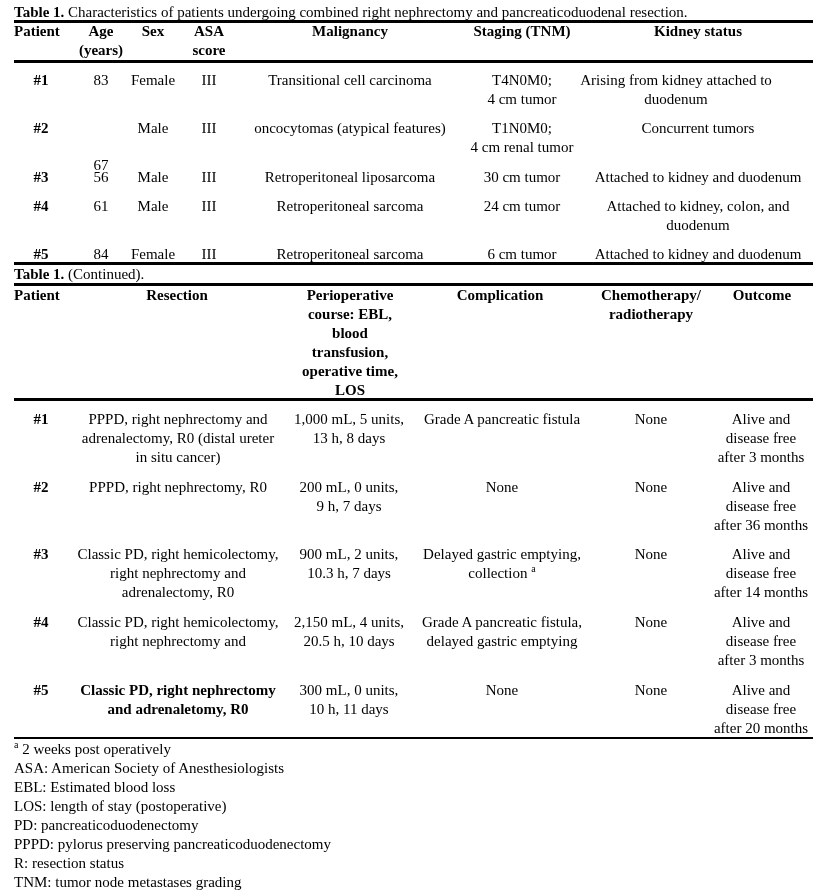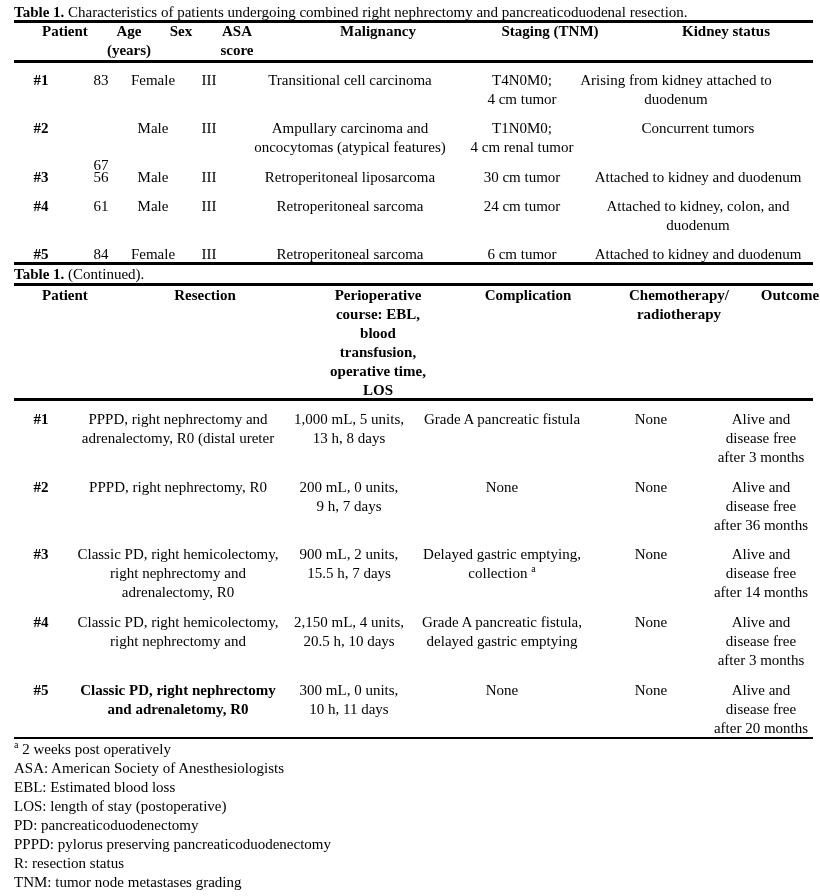--- a/index.html
+++ b/index.html
@@ -7,21 +7,21 @@
     width: 820px; height: 896px; overflow: hidden; position: relative;
     font-family: "Liberation Serif", "DejaVu Serif", serif;
     font-size: 15px; color: #000; line-height: 19px;
   }
   .abs { position: absolute; }
   .caption { left: 14px; top: 3px; white-space: nowrap; }
   .caption b { font-weight: bold; }
   .rule { position: absolute; left: 14px; width: 799px; background: #000; }
   .thick { height: 3px; }
   .thin { height: 2px; }
-  .hdr { position: absolute; font-weight: bold; text-align: center; margin-left: 28px; }
+  .hdr { position: absolute; font-weight: bold; text-align: center; }
   .cell { position: absolute; text-align: center; }
   .pid { font-weight: bold; }
   .fn { position: absolute; left: 14px; white-space: nowrap; }
   sup { font-size: 10px; vertical-align: top; line-height: 10px; }
 </style>
 </head>
 <body>
 
 <div class="abs caption">
   <b>Table 1.</b><span> Characteristics of patients undergoing combined right nephrectomy and pancreaticoduodenal resection.</span>
@@ -62,21 +62,20 @@
         <div class="" style="">Arising from kidney attached to</div>
         <div class="" style="">duodenum</div>
       </div>
     </div>
     <div class="abs" style="left:0;top:0;">
       <div class="cell pid" style="left:14px;top:119px;width:54px;">#2</div>
       <div class="cell" style="left:76px;top:119px;width:50px;margin-top:37px;">67</div>
       <div class="cell" style="left:126px;top:119px;width:54px;">Male</div>
       <div class="cell" style="left:184px;top:119px;width:50px;">III</div>
       <div class="cell" style="left:236px;top:119px;width:228px;">
-        <div class="" style="">Ampullary carcinoma and</div>
         <div class="" style="">oncocytomas (atypical features)</div>
       </div>
       <div class="cell" style="left:462px;top:119px;width:120px;">
         <div class="" style="">T1N0M0;</div>
         <div class="" style="">4 cm renal tumor</div>
       </div>
       <div class="cell" style="left:582px;top:119px;width:232px;">
         <div class="" style="">Concurrent tumors</div>
       </div>
     </div>
@@ -153,20 +152,21 @@
   <div class="hdr" style="left:710px;top:286px;width:104px;">Outcome</div>
 </div>
 <div class="rule thick" style="top:398px;"></div>
 
 <div id="t2-body">
     <div class="abs" style="left:0;top:0;">
       <div class="cell pid" style="left:14px;top:410px;width:54px;">#1</div>
       <div class="cell" style="left:62px;top:410px;width:232px;">
         <div class="" style="">PPPD, right nephrectomy and</div>
         <div class="" style="">adrenalectomy, R0 (distal ureter</div>
+        <div class="" style="">in situ cancer)</div>
       </div>
       <div class="cell" style="left:288px;top:410px;width:122px;">
         <div class="" style="">1,000 mL, 5 units,</div>
         <div class="" style="">13 h, 8 days</div>
       </div>
       <div class="cell" style="left:410px;top:410px;width:184px;">
         <div class="" style=""><span>Grade A pancreatic fistula</span></div>
       </div>
       <div class="cell" style="left:592px;top:410px;width:118px;">None</div>
       <div class="cell" style="left:708px;top:410px;width:106px;">
@@ -196,21 +196,21 @@
     </div>
     <div class="abs" style="left:0;top:0;">
       <div class="cell pid" style="left:14px;top:545px;width:54px;">#3</div>
       <div class="cell" style="left:62px;top:545px;width:232px;">
         <div class="" style="">Classic PD, right hemicolectomy,</div>
         <div class="" style="">right nephrectomy and</div>
         <div class="" style="">adrenalectomy, R0</div>
       </div>
       <div class="cell" style="left:288px;top:545px;width:122px;">
         <div class="" style="">900 mL, 2 units,</div>
-        <div class="" style="">15.5 h, 7 days</div>
+        <div class="" style="">10.3 h, 7 days</div>
       </div>
       <div class="cell" style="left:410px;top:545px;width:184px;">
         <div class="" style=""><span>Delayed gastric emptying,</span></div>
         <div class="" style=""><span>collection </span><sup>a</sup></div>
       </div>
       <div class="cell" style="left:592px;top:545px;width:118px;">None</div>
       <div class="cell" style="left:708px;top:545px;width:106px;">
         <div class="" style="">Alive and</div>
         <div class="" style="">disease free</div>
         <div class="" style="">after 14 months</div>

